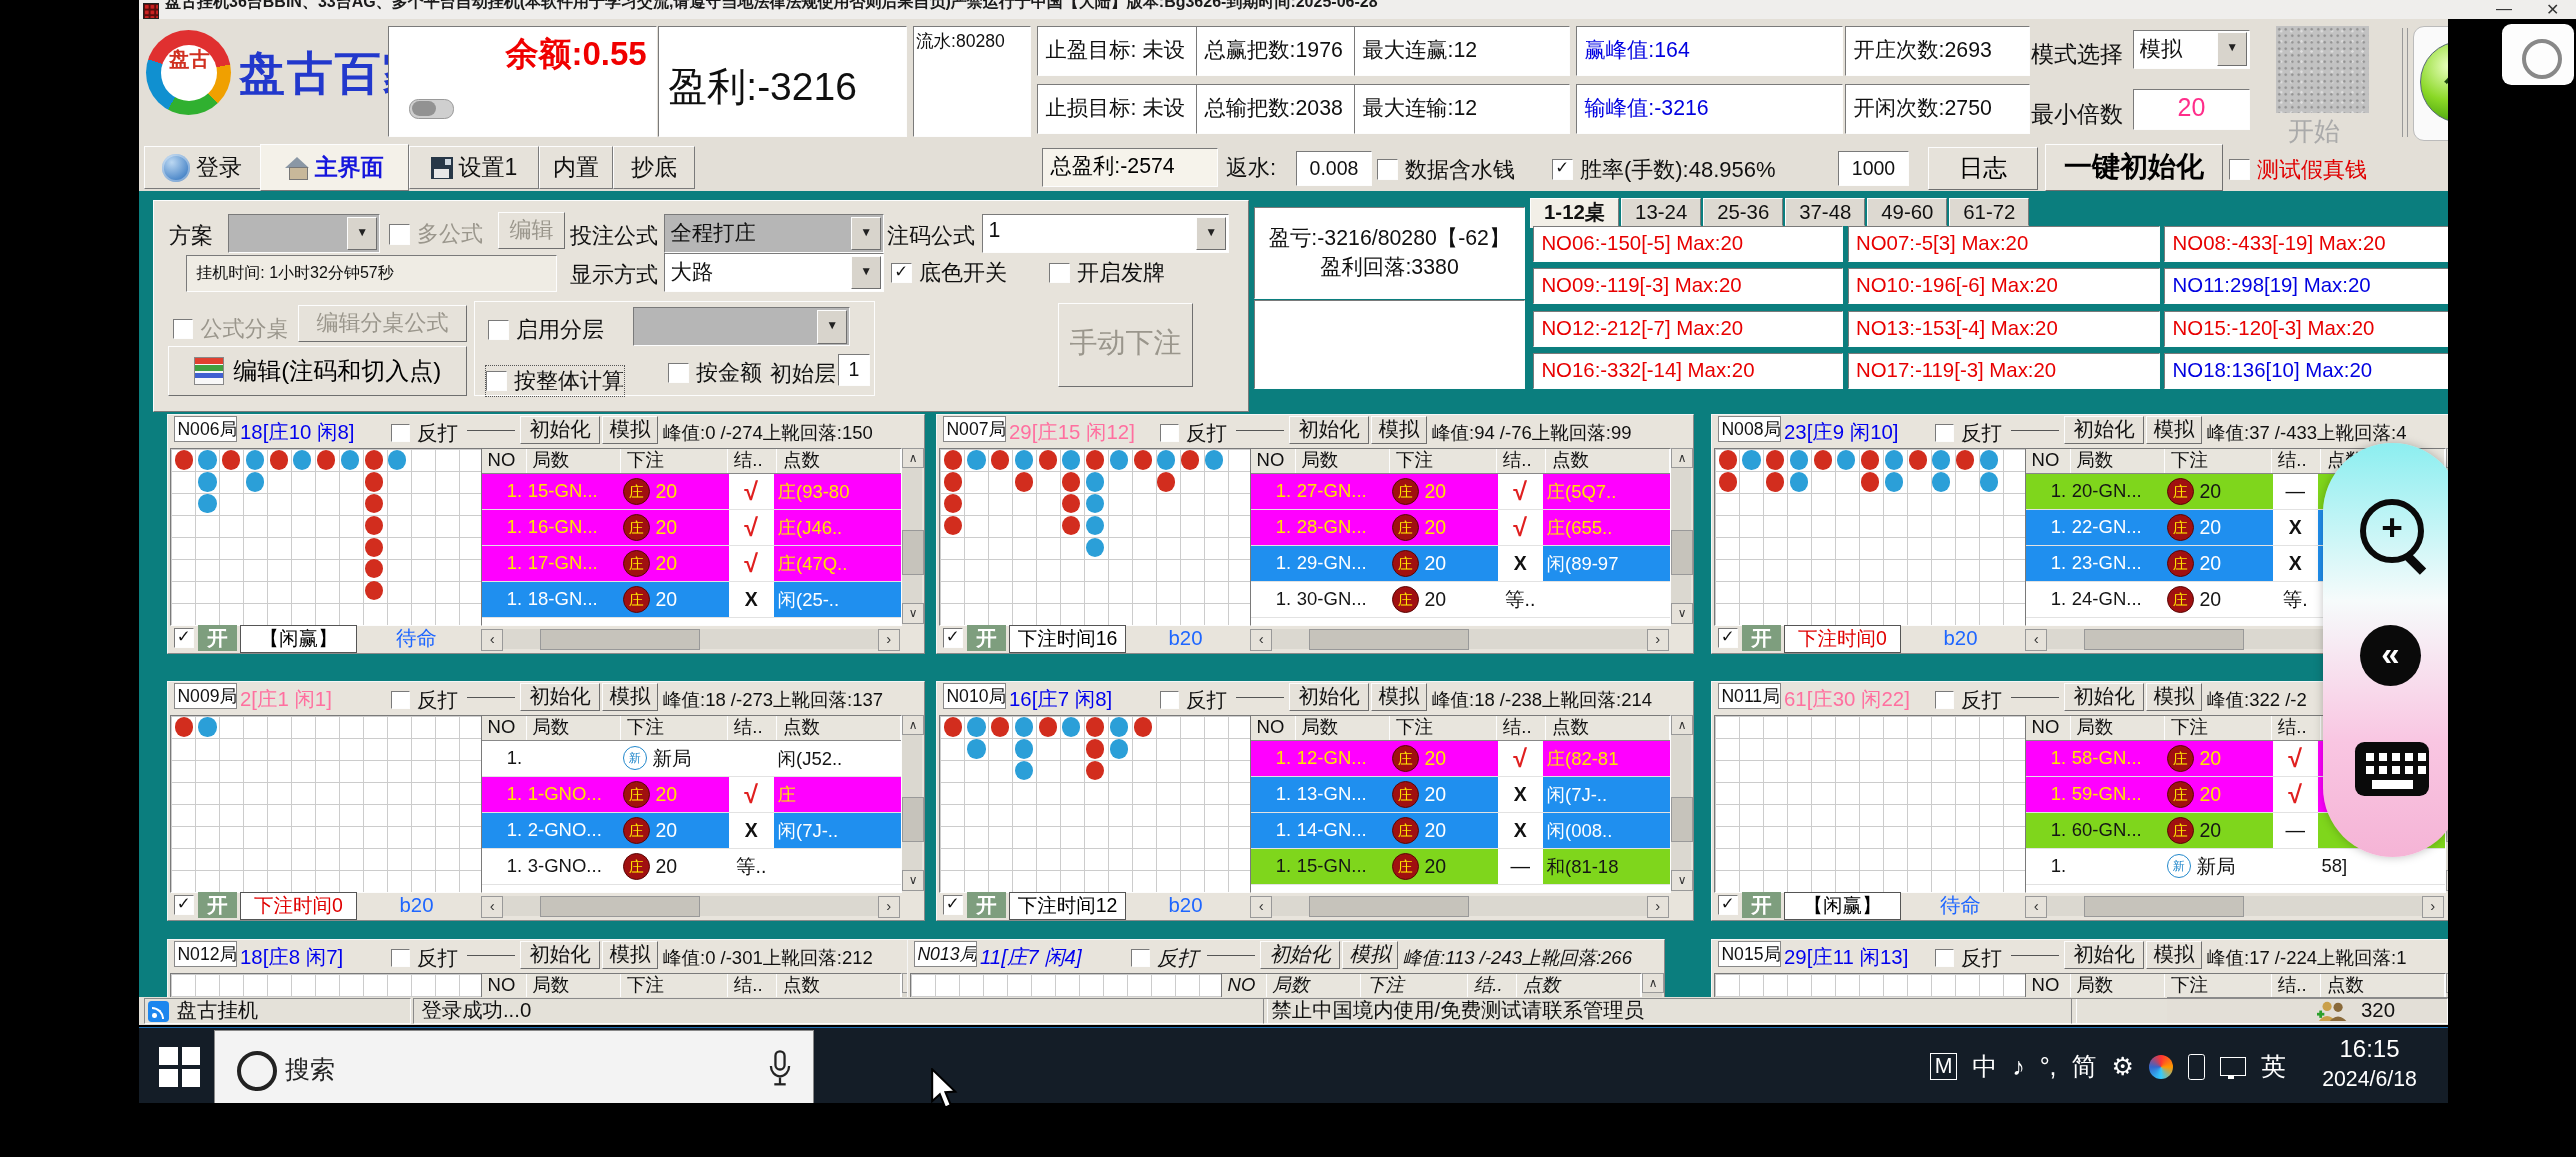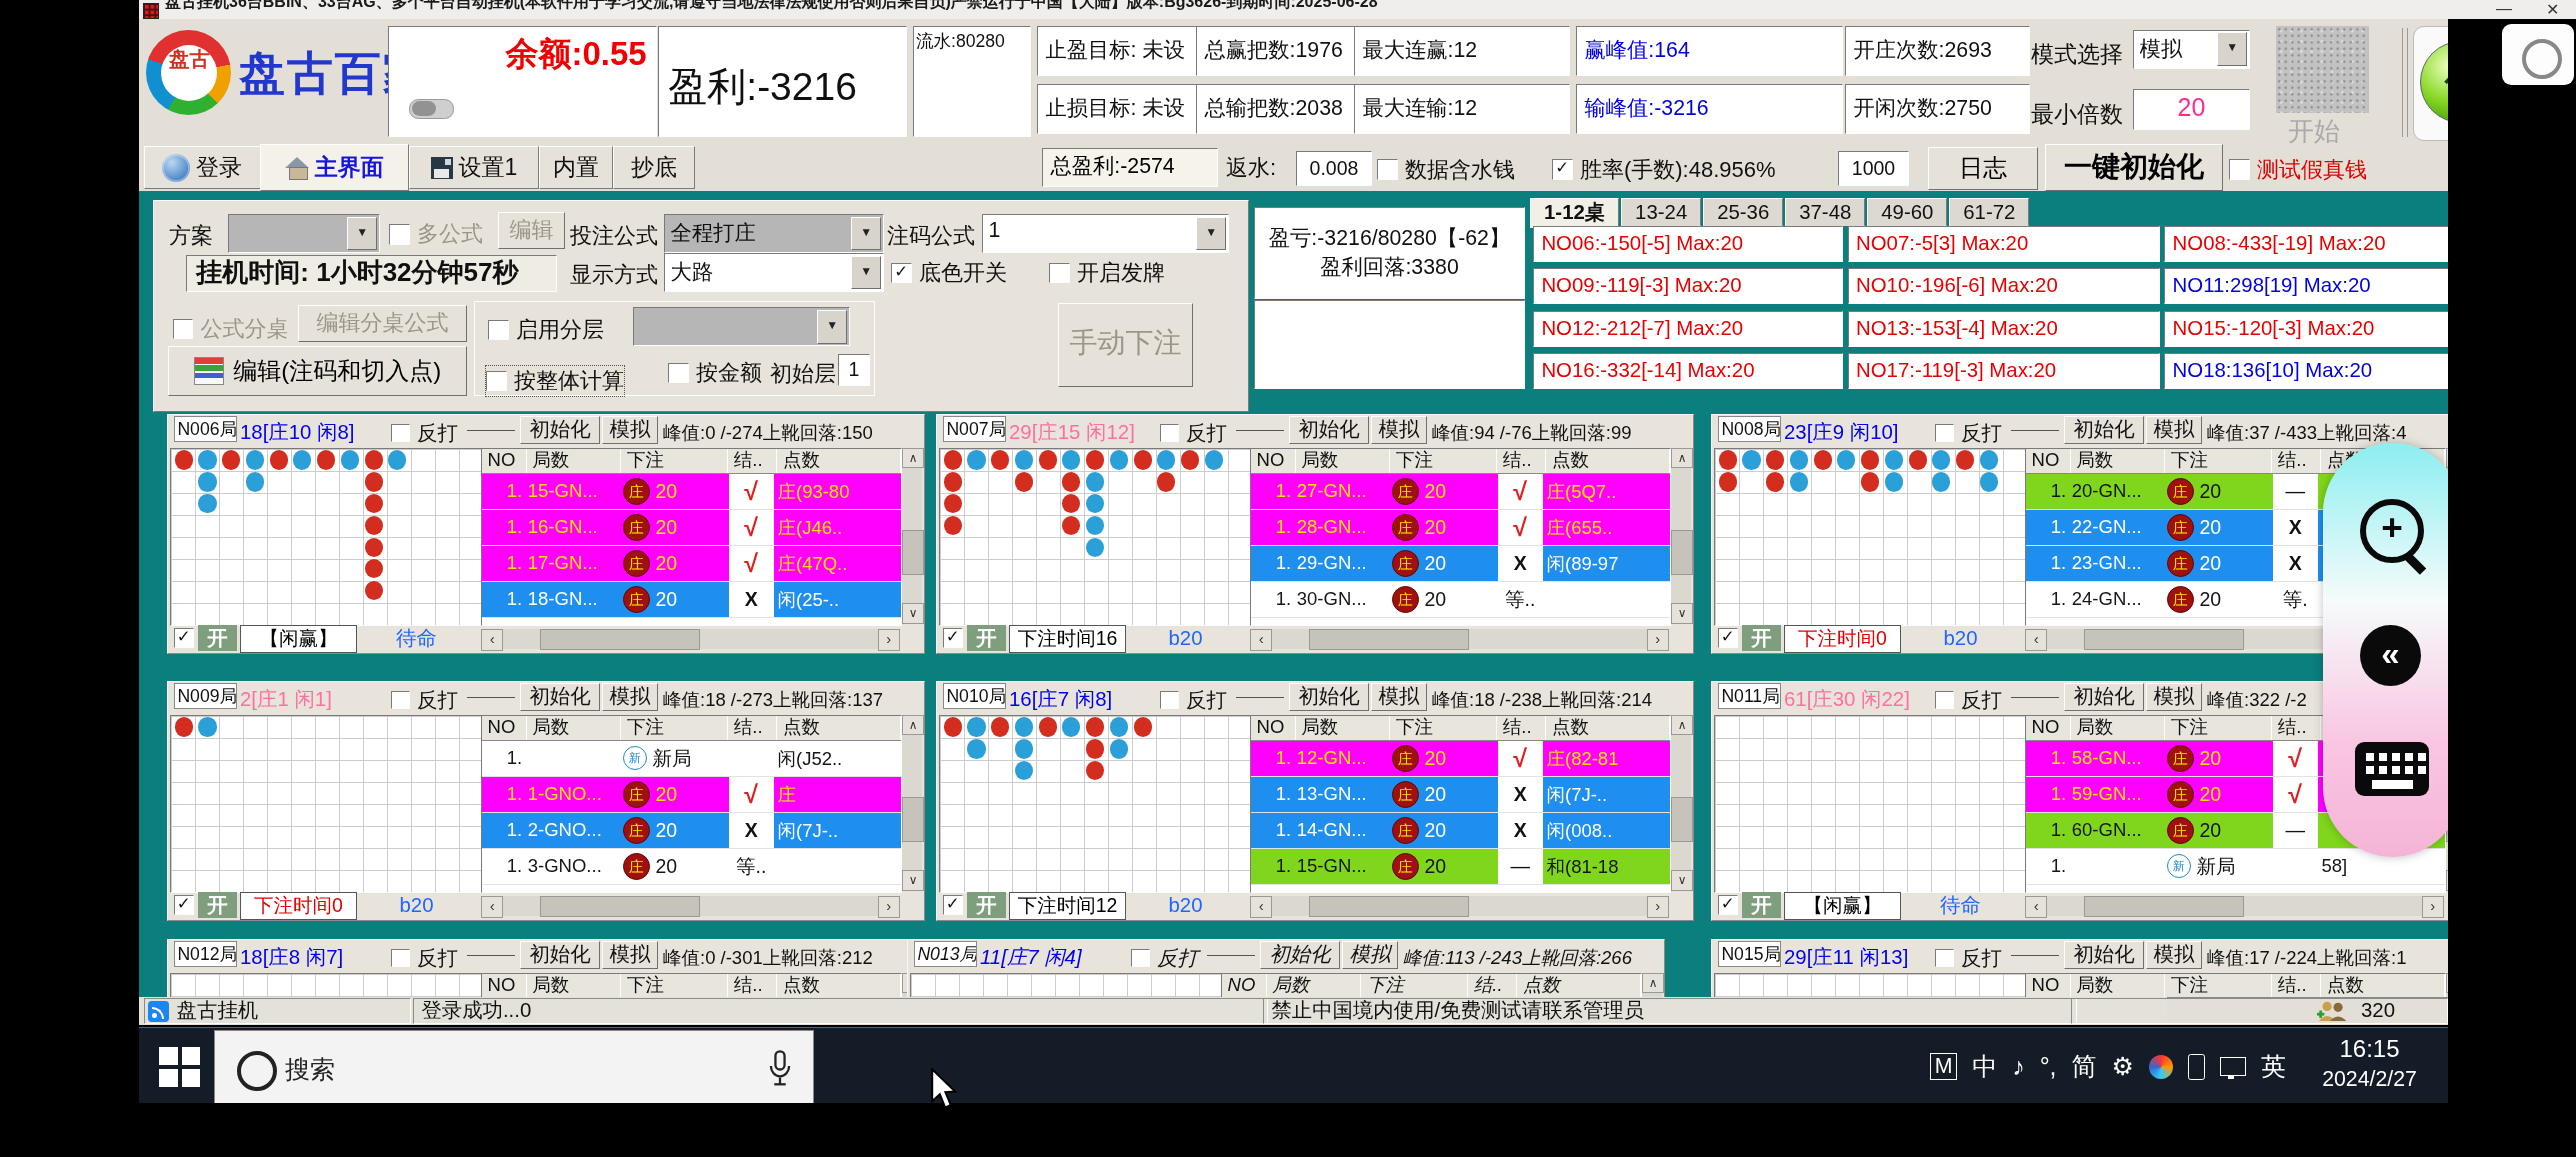--- a/index.html
+++ b/index.html
@@ -310,21 +310,21 @@
         <div class="combo sunken abs" style="left:510px;top:13px;width:218px;height:37px;background:#b6b6b6;">
           <span class="cval">全程打庄</span>
             <span class="carrow">▼</span>
         </div>
         <span class="clabel" style="left:733px;top:20.4px;">注码公式</span>
         <div class="combo sunken abs" style="left:828px;top:13px;width:245px;height:37px;">
           <span class="cval">1</span>
             <span class="carrow">▼</span>
         </div>
 
-        <div class="sunken abs" style="left:32px;top:54px;width:360px;height:35px;background:#efece4;font-size:26px;font-weight:bold;line-height:33px;padding-left:9.3px;color:#101010;white-space:nowrap;">挂机时间: 1小时32分钟57秒</div>
+        <div class="sunken abs" style="left:32px;top:54px;width:360px;height:35px;background:#efece4;font-size:16px;font-weight:normal;line-height:33px;padding-left:9.3px;color:#101010;white-space:nowrap;">挂机时间: 1小时32分钟57秒</div>
         <span class="clabel" style="left:416px;top:59px;">显示方式</span>
         <div class="combo sunken abs" style="left:510px;top:52px;width:218px;height:37px;">
           <span class="cval">大路</span>
             <span class="carrow">▼</span>
         </div>
         <label class="ck abs" style="left:737px;top:57px;">
           <span class="box">✓</span>
             <span>底色开关</span>
         </label>
         <label class="ck abs" style="left:895px;top:57px;">
@@ -1092,21 +1092,21 @@
         <span>°,</span>
         <span>简</span>
         <span>⚙</span>
         <span class="flameic"></span>
         <span class="phoneic"></span>
         <span class="monic"></span>
         <span>英</span>
       </div>
     <div class="clock">
       <div class="t">16:15</div>
-      <div class="d">2024/2/27</div>
+      <div class="d">2024/6/18</div>
     </div>
   </div>
 
   <div class="pill">
     <div class="zoomic">+<i></i></div>
     <div class="backic">«</div>
     <div class="kbic">
         <span class="dots"></span>
         <span class="bar"></span>
       </div>

